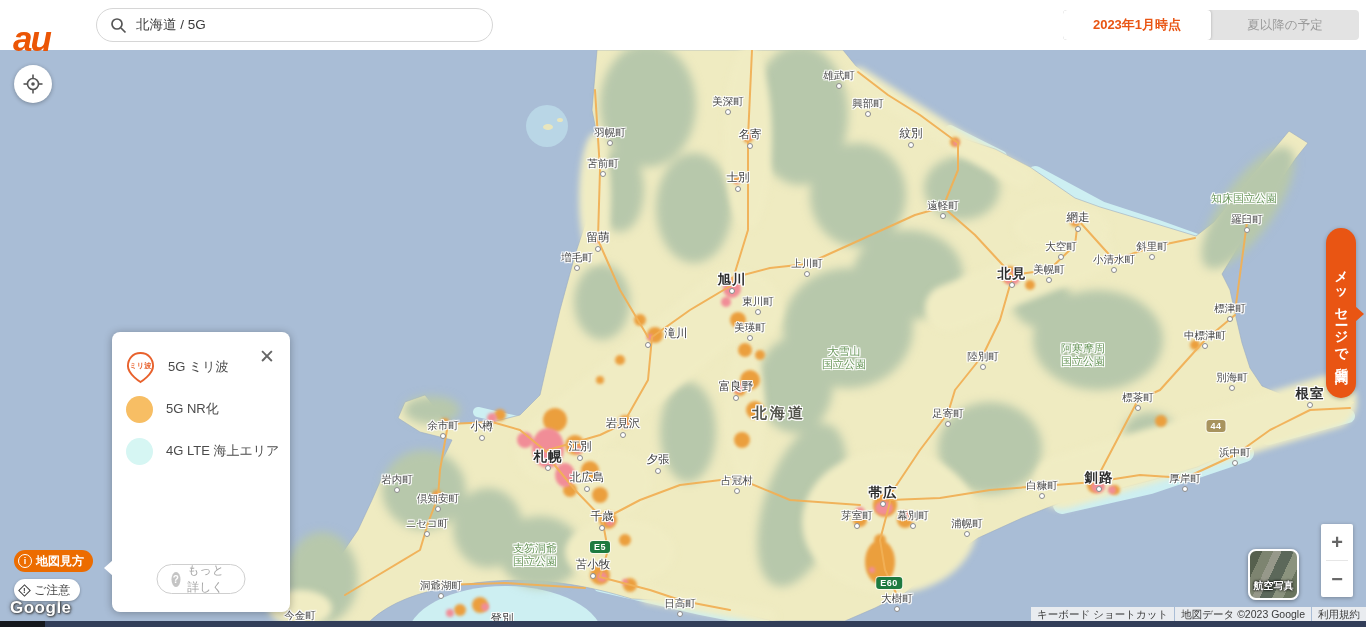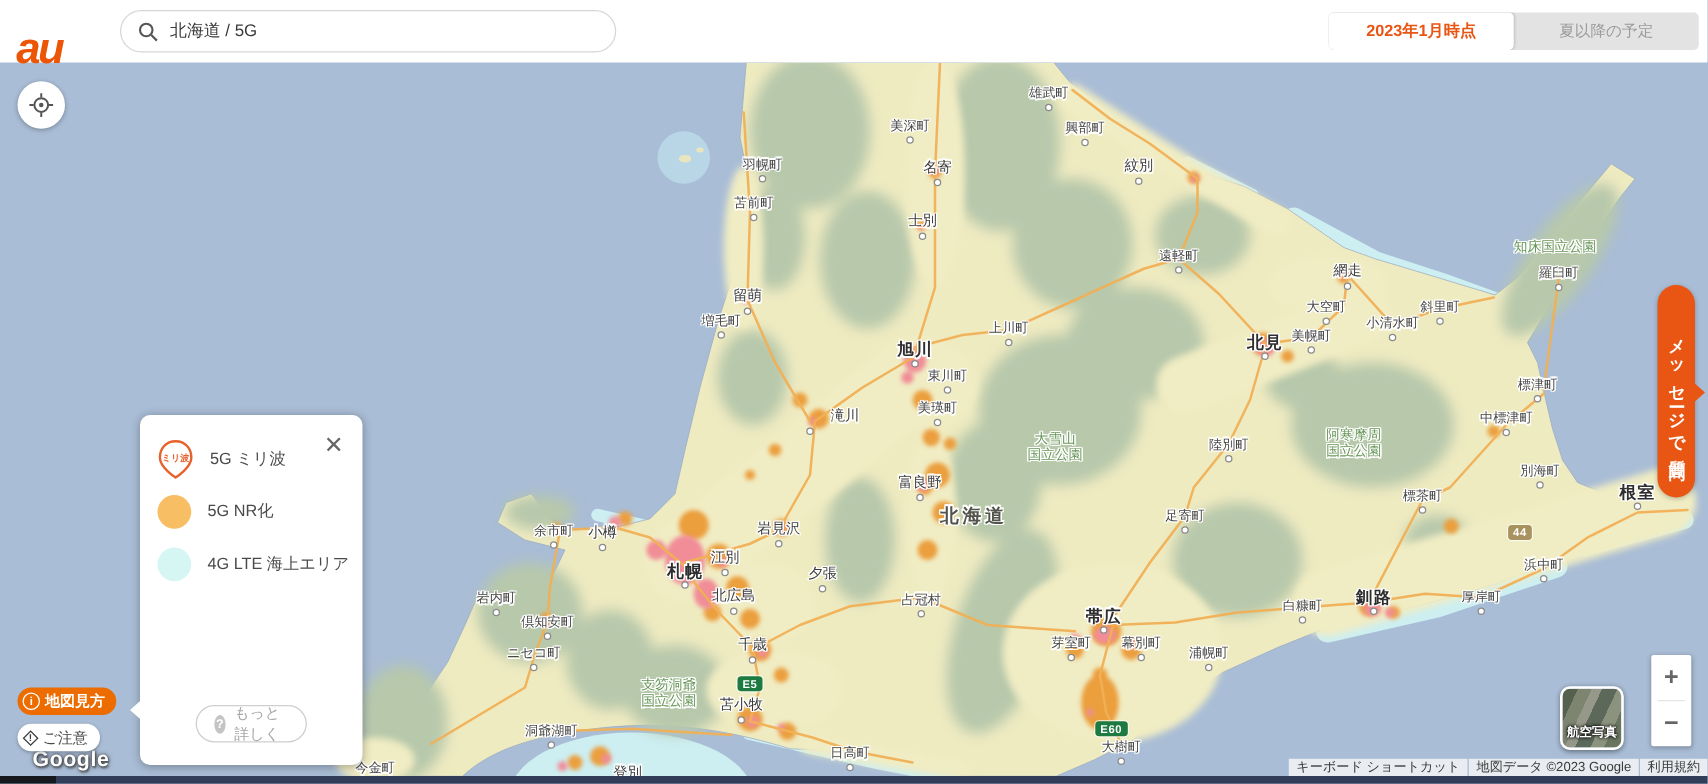--- a/index.html
+++ b/index.html
@@ -63,21 +63,21 @@
     font-style:normal; display:flex; align-items:center; justify-content:center; font-weight:bold; }
   .caution-btn { position:absolute; left:14px; top:579px; height:22px; padding:0 10px 0 6px; background:#fff;
     border-radius:12px; display:flex; align-items:center; gap:5px; color:#4a4a4a; font-size:12px;
     box-shadow:0 1px 3px rgba(0,0,0,.3); z-index:26; }
   .caution-btn .dia { width:9px; height:9px; border:1.5px solid #3a3a3a; transform:rotate(45deg);
     display:flex; align-items:center; justify-content:center; }
   .caution-btn .dia span { transform:rotate(-45deg); font-size:8px; font-weight:bold; color:#3a3a3a; }
 
   .google-logo { position:absolute; left:10px; top:598px; font-size:17px; font-weight:bold; color:#fff;
     letter-spacing:.5px; z-index:25;
-    text-shadow:0 0 2px rgba(60,60,60,.9),0 0 4px rgba(60,60,60,.6),1px 1px 2px rgba(60,60,60,.8);margin-left:16px; }
+    text-shadow:0 0 2px rgba(60,60,60,.9),0 0 4px rgba(60,60,60,.6),1px 1px 2px rgba(60,60,60,.8); }
 
   .msg-btn { position:absolute; right:10px; top:228px; width:30px; height:170px; background:#e95513;
     border-radius:15px; z-index:20; display:flex; align-items:center; justify-content:center;
     writing-mode:vertical-rl; color:#fff; font-size:13.5px; font-weight:bold; letter-spacing:3px;
     box-shadow:0 1px 4px rgba(0,0,0,.25); }
   .msg-btn:after { content:""; position:absolute; right:-16px; top:78px; border:8px solid transparent;
     border-left:9px solid #e95513; }
 
   .aerial-btn { position:absolute; right:67px; top:549px; width:51px; height:51px; border-radius:8px;
     border:2px solid #fff; box-shadow:0 1px 4px rgba(0,0,0,.4); z-index:20; overflow:hidden;

